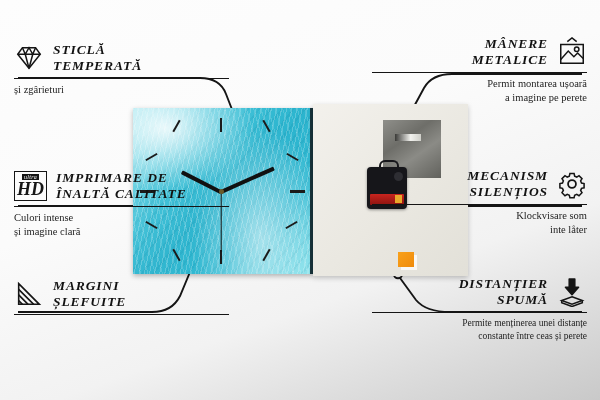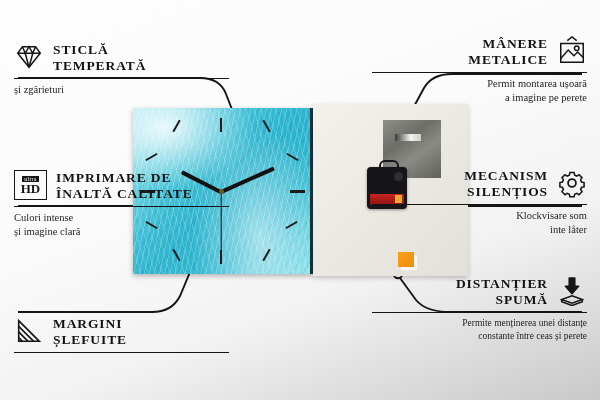--- a/index.html
+++ b/index.html
@@ -46,32 +46,32 @@
      background:#e8a92c;}
   #mechanism .dial{position:absolute;right:4px;top:5px;width:9px;height:9px;border-radius:50%;background:#2e2e33;}
   #foam{position:absolute;left:85px;top:148px;width:16px;height:15px;
      background:linear-gradient(135deg,#f9a11b,#ef8b0c);
      box-shadow:3px 3px 0 rgba(255,255,255,.75);}
 
   
   .callout{position:absolute;width:215px;}
   .callout.left{text-align:left;}
   .callout.right{text-align:right;}
-  .head{display:flex;gap:9px;}
+  .head{display:flex;align-items:center;gap:9px;font-style:italic;}
   .callout.right .head{flex-direction:row-reverse;}
   .icon{flex:0 0 auto;width:30px;height:30px;color:#151515;}
   .icon svg{display:block;width:30px;height:30px;}
   .title{font-size:13.5px;font-weight:bold;letter-spacing:.9px;color:#121212;
          line-height:1.18;text-transform:uppercase;}
   .rule{height:1.6px;background:#151515;margin:4px 0 4px;}
   .desc{font-size:10.5px;color:#1d1d1d;line-height:1.3;}
 
   #c-glass{left:14px;top:42px;}
   #c-print{left:14px;top:170px;}
-  #c-edges{left:14px;top:278px;margin-top:38px;}
+  #c-edges{left:14px;top:278px;}
   #c-handles{left:372px;top:36px;}
   #c-mech{left:372px;top:168px;}
   #c-spacer{left:372px;top:276px;}
 </style>
 </head>
 <body>
 
 <div id="stage">
 
   <svg id="leaders" viewBox="0 0 600 400">
@@ -146,21 +146,21 @@
     <div class="desc">
       <div>și zgârieturi</div>
     </div>
   </div>
 
   <div class="callout left" id="c-print">
     <div class="head">
       <span class="icon" style="display:flex;flex-direction:column;align-items:center;justify-content:center;
                    border:1.6px solid #151515;width:31px;height:28px;line-height:1;">
         <span style="font-size:6px;letter-spacing:.3px;background:#151515;color:#fff;padding:0 2px;">ultra</span>
-        <span style="font-size:13px;font-weight:bold;">HD</span>
+        <span style="font-size:18px;font-weight:bold;">HD</span>
       </span>
       <div class="title">
         <div>IMPRIMARE DE</div>
         <div>ÎNALTĂ CALITATE</div>
       </div>
     </div>
     <div class="rule"></div>
     <div class="desc">
       <div>Culori intense</div>
       <div>și imagine clară</div>

